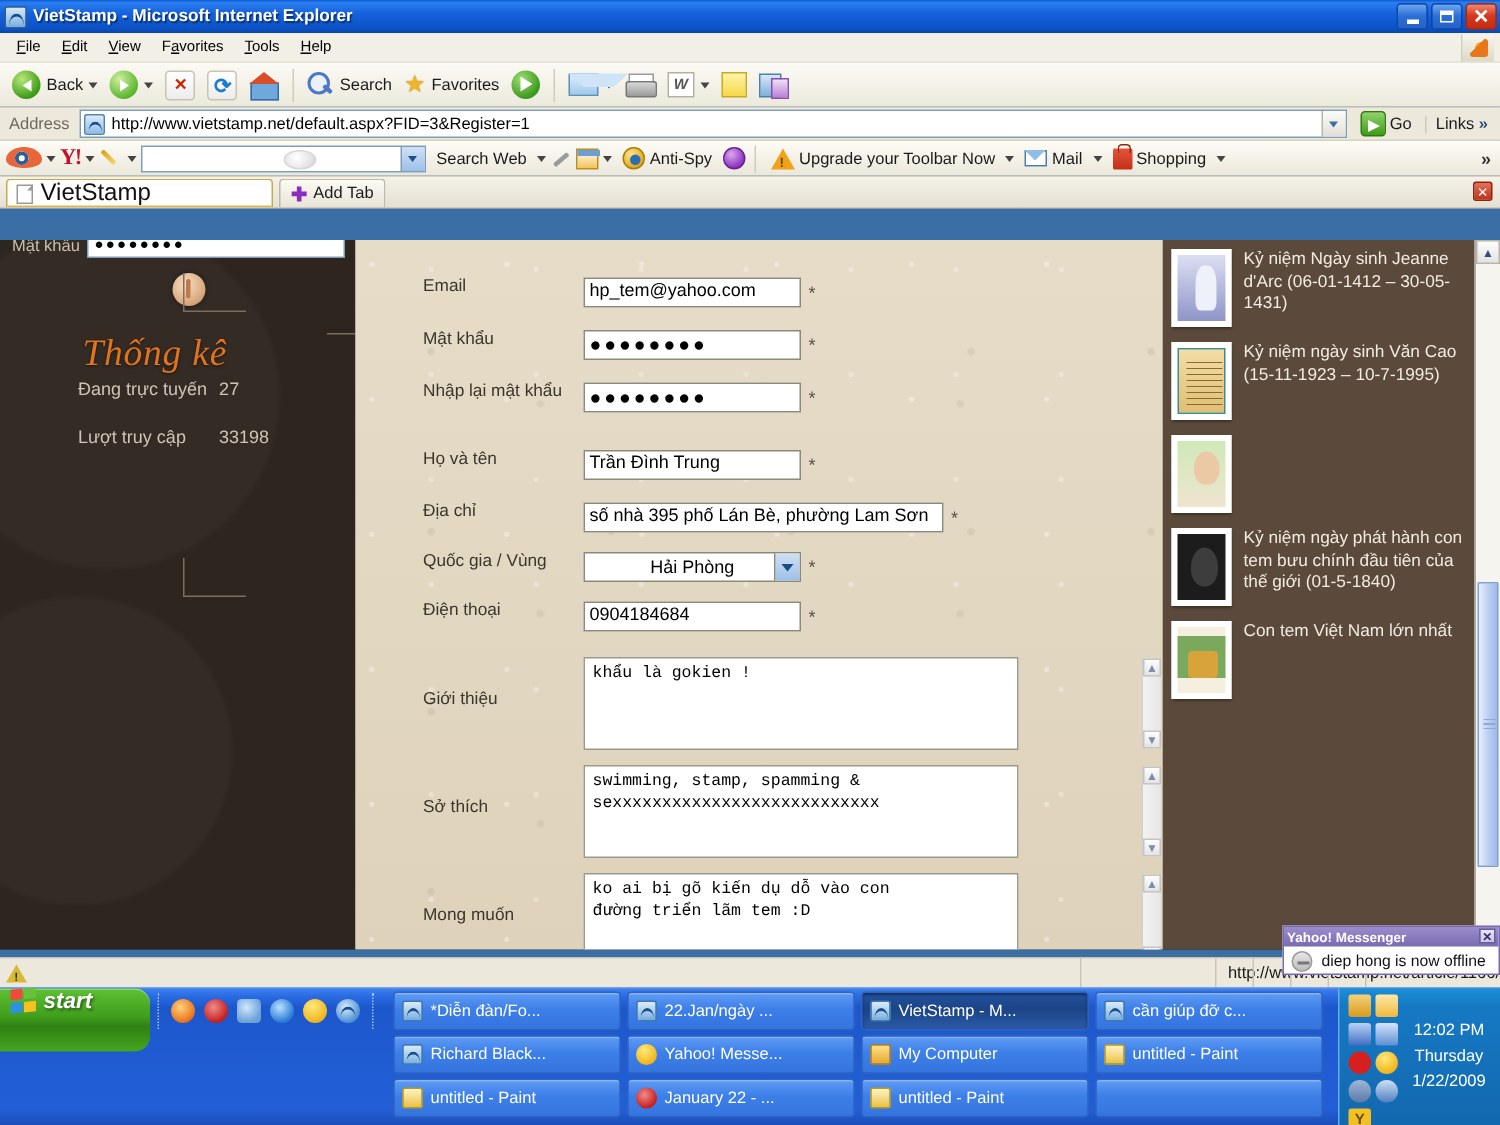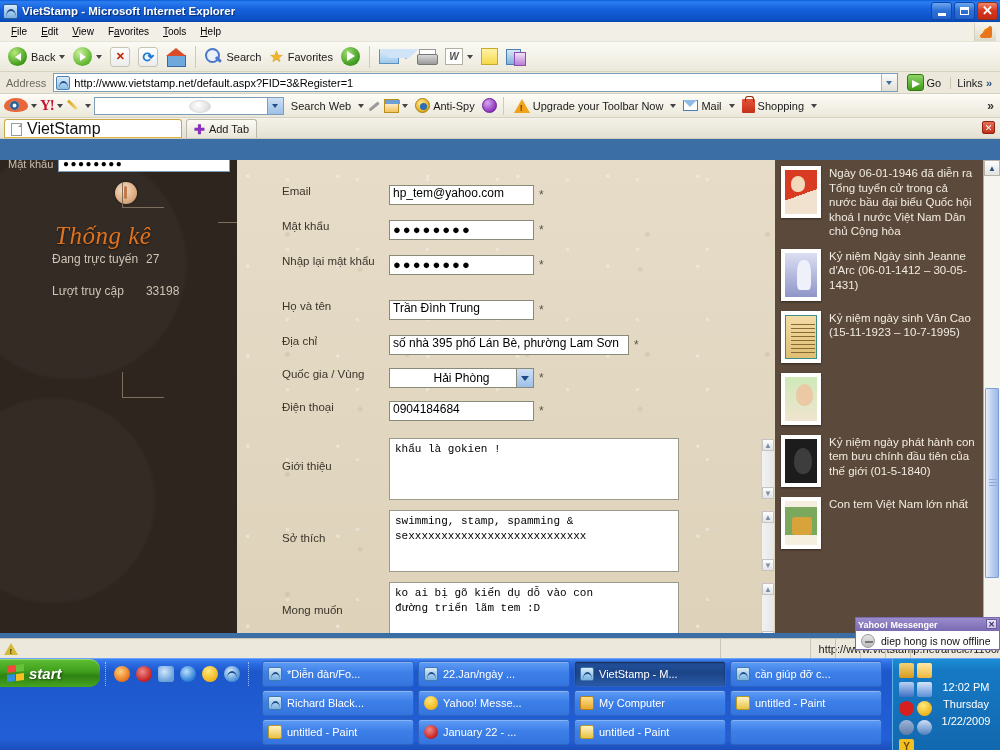--- a/index.html
+++ b/index.html
@@ -377,24 +377,24 @@
   .sb-cell{ width:25px; border-left:1px solid #c9c5b5; }
   .sb-cell.wide{ width:90px; }
 
   
   .taskbar{
     position:absolute; left:0; top:658px; width:1000px; height:92px;
     background: linear-gradient(to bottom,#3c81f3 0%, #2a6ae0 6%, #1d57cc 14%, #225fd6 88%, #1b4ebb 100%);
     border-top:1px solid #6ea4f7;
   }
   .startbtn{
-    position:absolute; left:0; top:0; width:100px; height:28px;
+    position:absolute; left:0; top:0; width:100px; height:42px;
     background: linear-gradient(to bottom,#5fbf34 0%, #3f9e1c 45%, #2f8212 60%, #46a420 100%);
     border-radius: 0 10px 10px 0;
-    display:flex; align-items:center; gap:5px; padding-left:7px; cursor:pointer;
+    display:flex; align-items:flex-start; gap:5px; padding-left:7px; cursor:pointer;
     box-shadow: inset 0 1px 0 rgba(255,255,255,.35);
   }
   .startflag{ width:17px;height:16px; display:grid; grid-template-columns:1fr 1fr; grid-template-rows:1fr 1fr; gap:1.5px; transform: skewY(-6deg);}
   .startflag span{ display:block; }
   .startflag span:nth-child(1){background:#f04a3c;}
   .startflag span:nth-child(2){background:#68c13b;}
   .startflag span:nth-child(3){background:#2f8fe0;}
   .startflag span:nth-child(4){background:#f6c022;}
   .starttxt{ color:#fff; font-style:italic; font-weight:bold; font-size:15px; text-shadow:1px 1px 2px rgba(0,0,0,.45);}
   .quick{
@@ -725,26 +725,20 @@
               <span class="up">▲</span>
               <span class="dn">▼</span>
             </div>
           </div>
         </div>
 
       </div>
 
       <div class="rightbar">
         <div class="news">
-          <span class="stamp st1">
-              <i></i>
-            </span>
-          <span class="txt">Ngày 06-01-1946 đã diễn ra Tổng tuyển cử trong cả nước bầu đại biểu Quốc hội khoá I nước Việt Nam Dân chủ Cộng hòa</span>
-        </div>
-        <div class="news">
           <span class="stamp st2">
               <i></i>
             </span>
           <span class="txt">Kỷ niệm Ngày sinh Jeanne d'Arc (06-01-1412 – 30-05-1431)</span>
         </div>
         <div class="news">
           <span class="stamp st3">
               <i></i>
             </span>
           <span class="txt">Kỷ niệm ngày sinh Văn Cao (15-11-1923 – 10-7-1995)</span>

